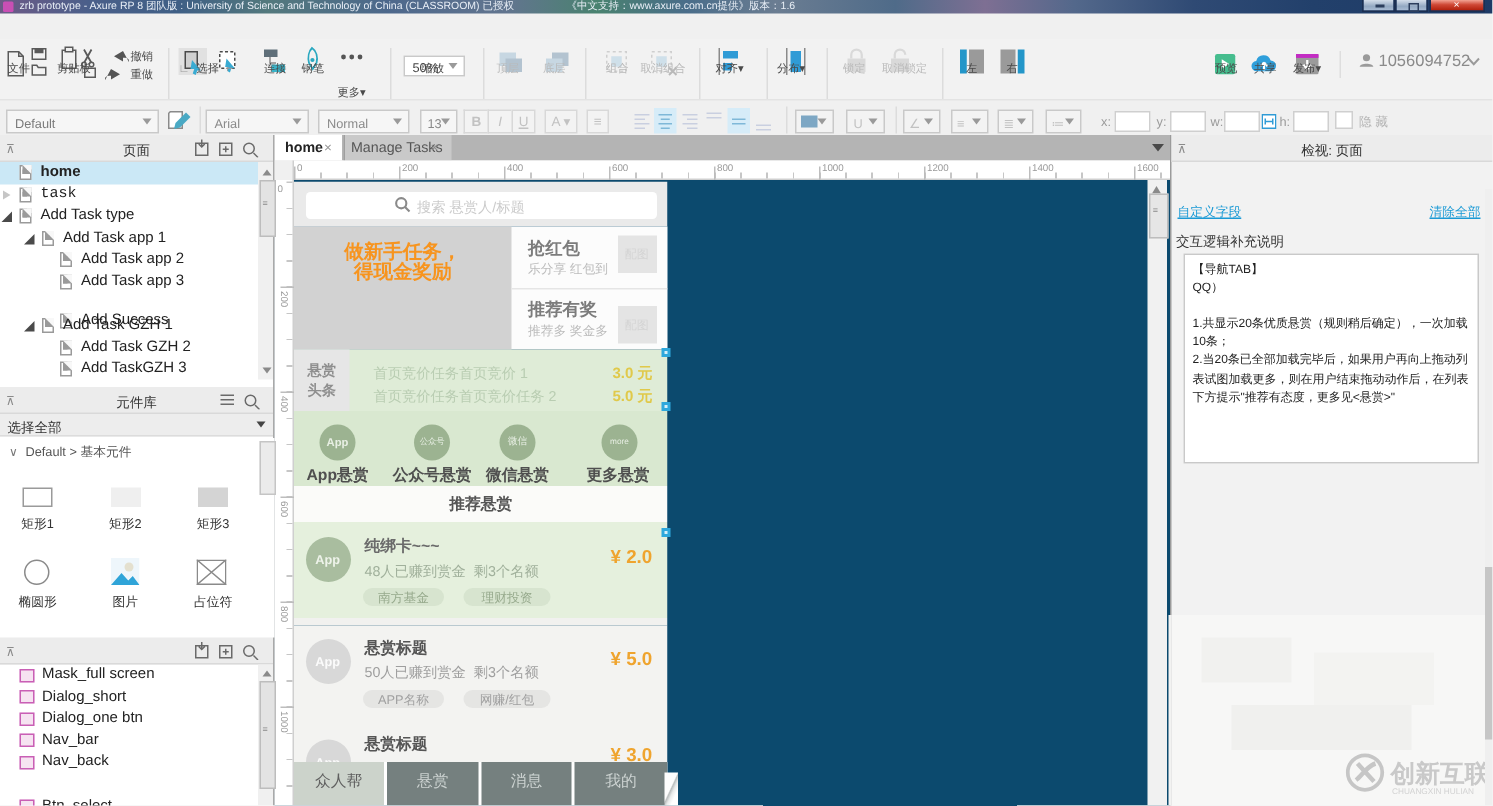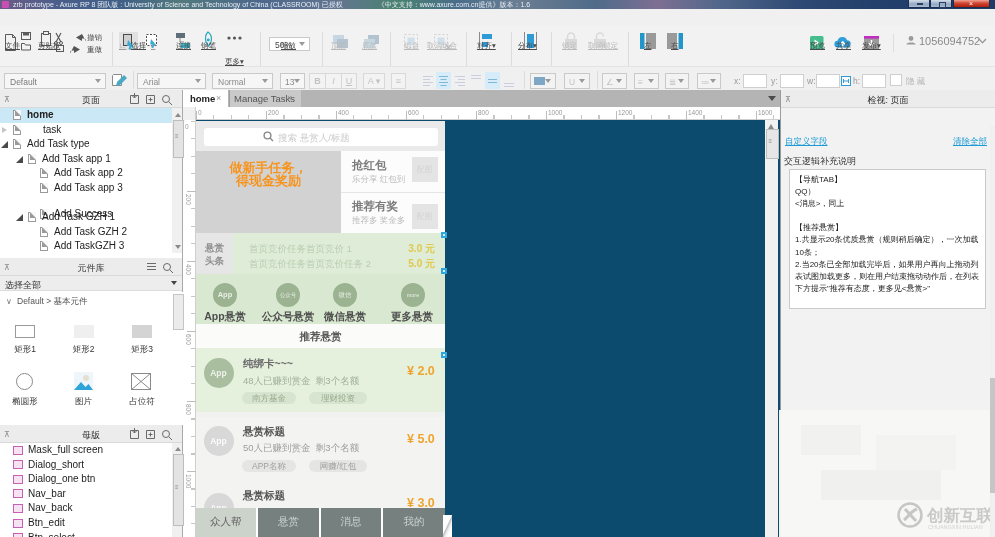--- a/index.html
+++ b/index.html
@@ -9,21 +9,21 @@
 #title{left:0;top:0;width:995px;height:9px;background:linear-gradient(90deg,#6d5a86 0,#4a5f8a 6%,#3f5f85 12%,#53797d 18%,#4d688c 26%,#62758f 34%,#49826f 40%,#4a6d8a 46%,#6b7d92 52%,#4f6b89 60%,#7e6f93 66%,#53688b 72%,#2f4a74 80%,#22406b 88%,#1e3a66 100%);}
 #title .tx{position:absolute;left:13px;top:0px;font-size:7px;line-height:9px;color:#e8eef6;white-space:nowrap;letter-spacing:0;}
 #title .ico{position:absolute;left:2px;top:1px;width:7px;height:7px;background:#c94fb4;border-radius:1px;}
 .wbtn{position:absolute;top:0;height:8px;border:1px solid #1b2f52;border-top:none;box-sizing:border-box;}
 
 #menu{left:0;top:9px;width:995px;height:17px;background:#f0f0f0;font-size:8.5px;color:#222;}
 #menu span{position:absolute;top:4px;}
 
 #tb1{left:0;top:26px;width:995px;height:40px;background:#f2f2f2;}
 #tb2{left:0;top:66px;width:995px;height:24px;background:#f0f0f0;border-top:1px solid #e3e3e3;box-sizing:border-box;}
-.tlab{position:absolute;top:15px;font-size:7.5px;color:#4a4a4a;white-space:nowrap;text-decoration:underline;}
+.tlab{position:absolute;top:15px;font-size:7.5px;color:#4a4a4a;white-space:nowrap;}
 .tsep1{position:absolute;top:6px;width:1px;height:42px;background:#dcdcdc;}
 .dd{position:absolute;top:6px;height:16px;background:#f6f6f6;border:1px solid #c9c9c9;box-sizing:border-box;font-size:8.5px;color:#8a8a8a;}
 .dd .ar{position:absolute;right:4px;top:5px;width:0;height:0;border-left:3px solid transparent;border-right:3px solid transparent;border-top:4px solid #9a9a9a;}
 .fld{position:absolute;top:7px;width:24px;height:14px;background:#fff;border:1px solid #cfcfcf;box-sizing:border-box;}
 .flab{position:absolute;top:9px;font-size:8.5px;color:#9a9a9a;}
 .gbtn{position:absolute;top:6px;width:22px;height:16px;border:1px solid #d8d8d8;background:#f3f3f3;box-sizing:border-box;color:#c2c2c2;font-size:9px;text-align:center;line-height:14px;}
 
 #lp{left:0;top:90px;width:183px;height:447px;background:#fff;border-right:1px solid #a9a9a9;box-sizing:border-box;}
 .phead{position:absolute;left:0;width:182px;height:18px;background:#ececec;border-bottom:1px solid #d9d9d9;box-sizing:border-box;}
 .phead .cap{position:absolute;left:0;right:0;top:4px;text-align:center;font-size:9px;color:#333;}
@@ -452,21 +452,21 @@
       </svg>
     </div>
     <div style="position:absolute;left:0;top:18px;width:172px;height:14.6px;background:#cbe8f6;"></div>
     <div class="trow" style="top:18px;">
         <span class="picon" style="left:13px;"></span>
         <span class="nm" style="left:27px;font-weight:bold;">home</span>
       </div>
     <div class="trow" style="top:32.6px;">
         <span class="arrc" style="left:2px;"></span>
         <span class="picon" style="left:13px;"></span>
-        <span class="nm" style="left:43px;">task</span>
+        <span class="nm" style="left:27px;font-family:Liberation Mono, monospace;">task</span>
       </div>
     <div class="trow" style="top:47.2px;">
         <span class="arre" style="left:1px;"></span>
         <span class="picon" style="left:13px;"></span>
         <span class="nm" style="left:27px;">Add Task type</span>
       </div>
     <div class="trow" style="top:61.8px;">
         <span class="arre" style="left:16px;"></span>
         <span class="picon" style="left:28px;"></span>
         <span class="nm" style="left:42px;">Add Task app 1</span>
@@ -538,21 +538,20 @@
           <path d="M0,0 L20,17 M20,0 L0,17" stroke="#8a8a8a"></path>
         </svg>
       <div style="position:absolute;left:-2px;top:104px;width:54px;text-align:center;font-size:8.5px;color:#333;">椭圆形</div>
       <div style="position:absolute;left:56.5px;top:104px;width:54px;text-align:center;font-size:8.5px;color:#333;">图片</div>
       <div style="position:absolute;left:115px;top:104px;width:54px;text-align:center;font-size:8.5px;color:#333;">占位符</div>
     </div>
     <div class="sbthumb" style="left:172.5px;top:204px;width:9px;height:34px;background:#ebebeb;border:1px solid #c5c5c5;"></div>
 
     <div class="phead" style="top:335px;">
         <span class="pin">⊼</span>
-        <span class="cap">母版</span>
       <svg width="48" height="13" style="position:absolute;right:5px;top:2px;" fill="none" stroke="#6a6a6a">
         <path d="M1.5,3.5 h8 v8 h-8 z M5.5,1 v5 M3.5,4 l2,2 2,-2"></path>
         <path d="M17.5,3.5 h8 v8 h-8 z M21.5,5.5 v4 M19.5,7.5 h4"></path>
         <circle cx="37" cy="7" r="3.5"></circle>
           <path d="M40,10 l3,3"></path>
       </svg>
     </div>
     <div class="trow" style="top:353px;">
         <span class="micon"></span>
         <span class="nm" style="left:28px;">Mask_full screen</span>
@@ -566,47 +565,41 @@
         <span class="nm" style="left:28px;">Dialog_one btn</span>
       </div>
     <div class="trow" style="top:396.8px;">
         <span class="micon"></span>
         <span class="nm" style="left:28px;">Nav_bar</span>
       </div>
     <div class="trow" style="top:411.4px;">
         <span class="micon"></span>
         <span class="nm" style="left:28px;">Nav_back</span>
       </div>
-    <div class="trow" style="top:426px;">
-        <span class="micon"></span>
-        <span class="nm" style="left:28px;">Btn_edit</span>
-      </div>
     <div class="trow" style="top:440.6px;">
         <span class="micon"></span>
         <span class="nm" style="left:28px;">Btn_select</span>
       </div>
     <div class="sbtrack" style="left:172px;top:353px;width:10px;height:94px;"></div>
     <div class="sbarrow" style="left:174.5px;top:357px;border-left:3px solid transparent;border-right:3px solid transparent;border-bottom:4px solid #8a8a8a;"></div>
     <div class="sbthumb" style="left:172.5px;top:364px;width:9px;height:70px;background:#e3e3e3;border:1px solid #bdbdbd;"></div>
     <div style="position:absolute;left:175px;top:396px;font-size:6px;color:#8a8a8a;line-height:3px;">≡</div>
   </div>
   <div id="rp" class="ab">
     <div class="phead" style="top:0;width:214px;background:#ececec;">
         <span class="pin">⊼</span>
         <span class="cap">检视: 页面</span>
       </div>
     <div class="rlink" style="left:4px;top:46px;">自定义字段</div>
     <div class="rlink" style="right:8px;top:46px;">清除全部</div>
     <div class="ab" style="left:3px;top:65px;font-size:9px;color:#333;">交互逻辑补充说明</div>
     <div class="ab" style="left:8px;top:79px;width:197px;height:140px;background:#fff;border:1px solid #c9c9c9;box-sizing:border-box;font-size:8px;color:#222;line-height:12.1px;padding:4px 0 0 5px;overflow:hidden;">
       <div style="white-space:nowrap;">【导航TAB】</div>
       <div style="white-space:nowrap;">QQ）</div>
-      <div style="white-space:nowrap;">&lt;消息&gt;，同上</div>
       <div style="white-space:nowrap;">&nbsp;</div>
-      <div style="white-space:nowrap;">【推荐悬赏】</div>
       <div style="white-space:nowrap;">1.共显示20条优质悬赏（规则稍后确定），一次加载</div>
       <div style="white-space:nowrap;">10条；</div>
       <div style="white-space:nowrap;">2.当20条已全部加载完毕后，如果用户再向上拖动列</div>
       <div style="white-space:nowrap;">表试图加载更多，则在用户结束拖动动作后，在列表</div>
       <div style="white-space:nowrap;">下方提示"推荐有态度，更多见&lt;悬赏&gt;"</div>
     </div>
 
     <div class="ab" style="left:0;top:320px;width:214px;height:127px;background:#f7f7f6;">
       <div class="ab" style="left:20px;top:15px;width:60px;height:30px;background:#f1f1ef;"></div>
       <div class="ab" style="left:95px;top:25px;width:80px;height:35px;background:#f3f3f1;"></div>

